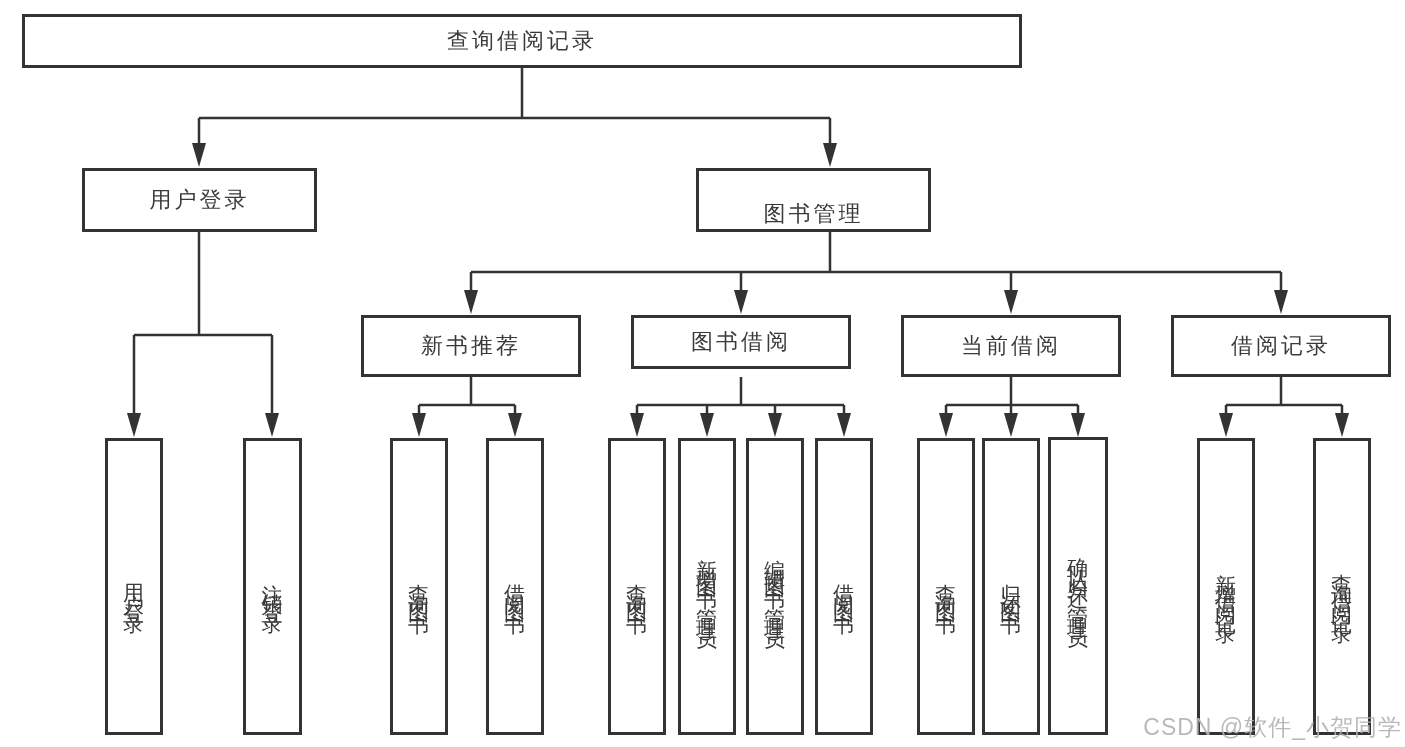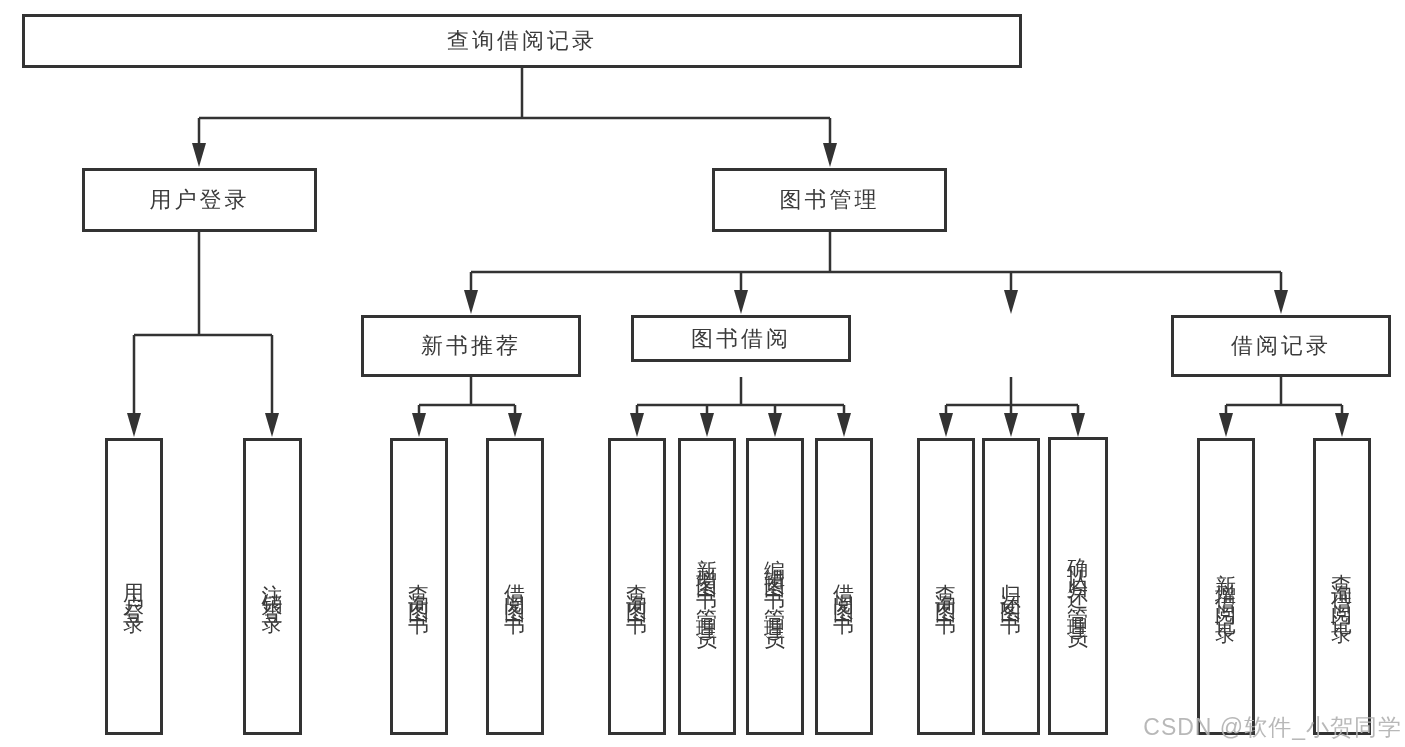--- a/index.html
+++ b/index.html
@@ -108,29 +108,32 @@
     <polygon points="1335,413 1349,413 1342,437"></polygon>
   </svg>
 
   <div class="node hnode" style="left:22px;top:14px;width:1000px;height:54px;">
     <span>查询借阅记录</span>
   </div>
 
   <div class="node hnode" style="left:82px;top:168px;width:235px;height:64px;">
     <span>用户登录</span>
   </div>
-  <div class="node hnode" style="left:712px;top:168px;width:235px;height:64px;">
+  <div class="node hnode" style="left:696px;top:168px;width:235px;height:64px;align-items:flex-end;">
     <span>图书管理</span>
   </div>
 
   <div class="node hnode" style="left:361px;top:315px;width:220px;height:62px;font-family:Liberation Mono, monospace;">
     <span>新书推荐</span>
   </div>
-  <div class="node hnode" style="left:631px;top:315px;width:220px;height:47px;">
+  <div class="node hnode" style="left:631px;top:315px;width:220px;height:54px;">
     <span>图书借阅</span>
+  </div>
+  <div class="node hnode" style="left:901px;top:315px;width:220px;height:62px;">
+    <span>当前借阅</span>
   </div>
   <div class="node hnode" style="left:1171px;top:315px;width:220px;height:62px;">
     <span>借阅记录</span>
   </div>
 
   <div class="node vnode" style="left:105px;top:438px;width:58px;height:297px;">
     <span>用户登录</span>
   </div>
   <div class="node vnode" style="left:243px;top:438px;width:59px;height:297px;">
     <span>注销登录</span>

